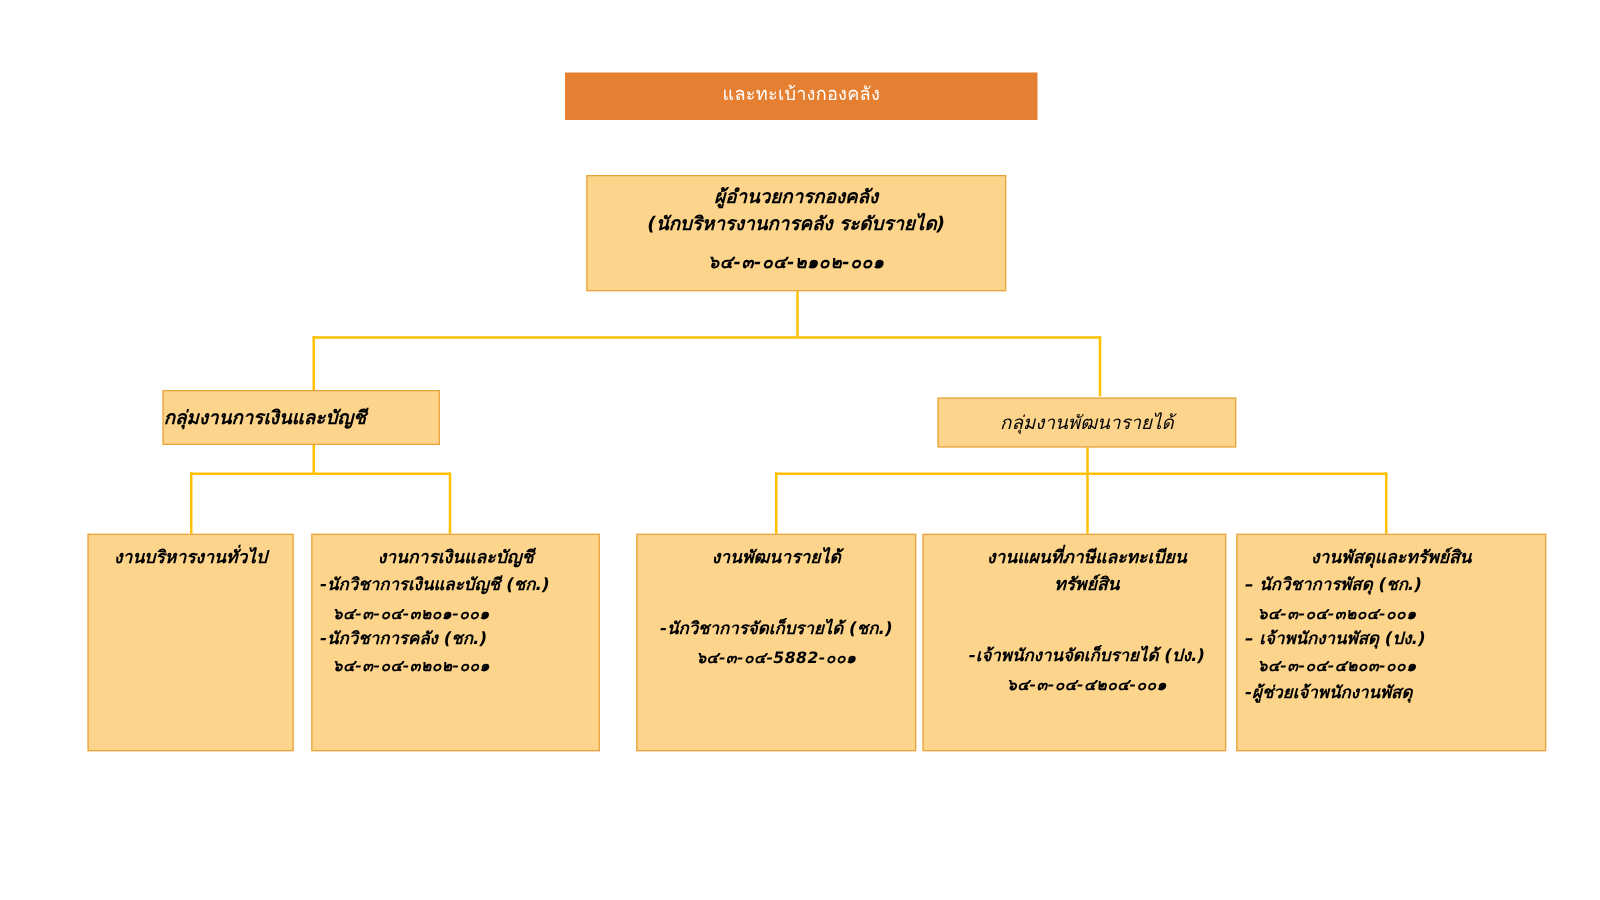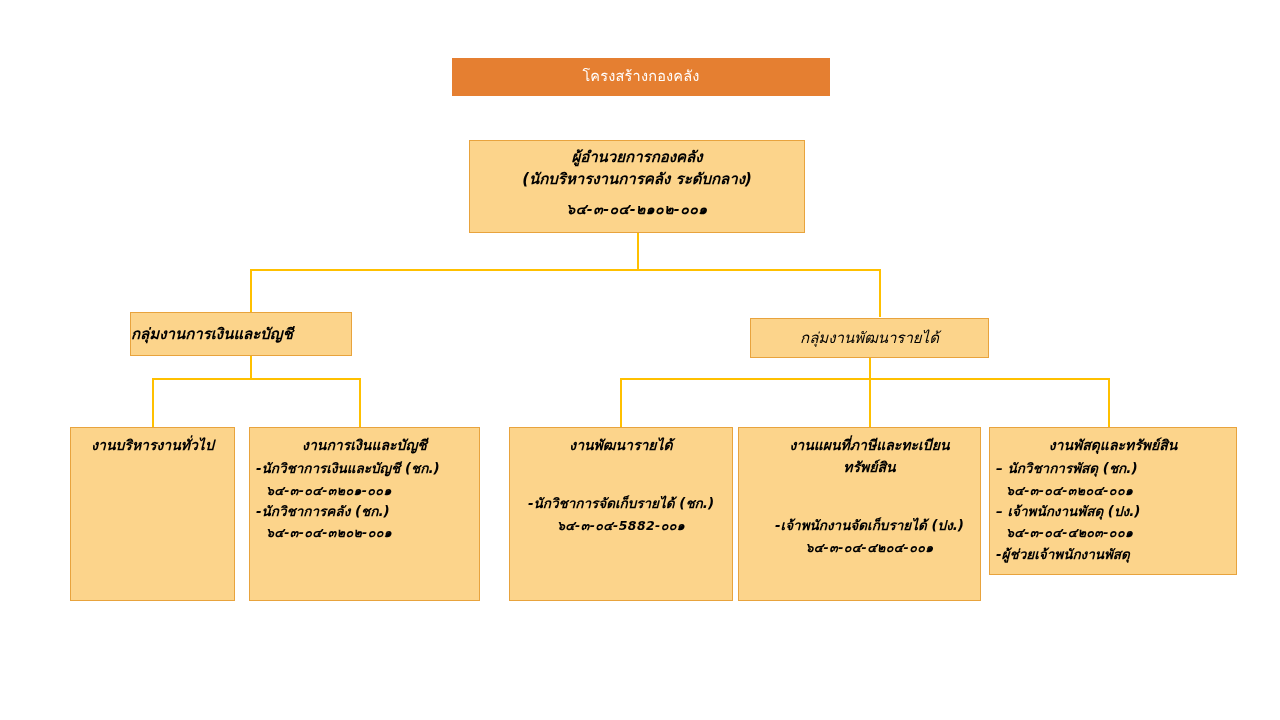--- a/index.html
+++ b/index.html
@@ -128,21 +128,21 @@
   }
   .conn.v { width: 1.6px; }
   .conn.h { height: 1.6px; }
 </style>
 </head>
 <body>
 
 <div id="canvas">
 
   <div class="title-banner">
-    <span class="title-text">โครงสร้างกองคลัง</span>
+    <span class="title-text">และทะเบ้างกองคลัง</span>
   </div>
 
   <div class="conn v" style="left:637px; top:232px; height:38px;"></div>
 
   <div class="conn h" style="left:250px; top:269px; width:630px;"></div>
 
   <div class="conn v" style="left:250px; top:269px; height:44px;"></div>
 
   <div class="conn v" style="left:879px; top:269px; height:48px;"></div>
 
@@ -153,21 +153,21 @@
 
   <div class="conn v" style="left:869px; top:357px; height:22px;"></div>
   <div class="conn h" style="left:620px; top:378px; width:489px;"></div>
   <div class="conn v" style="left:620px; top:378px; height:49px;"></div>
   <div class="conn v" style="left:869px; top:378px; height:49px;"></div>
   <div class="conn v" style="left:1108px; top:378px; height:49px;"></div>
 
   <div class="node director" style="left:469px; top:140px; width:336px; height:93px;">
     <div class="node-inner">
       <div class="t1">ผู้อำนวยการกองคลัง</div>
-      <div class="t2">(นักบริหารงานการคลัง ระดับกลาง)</div>
+      <div class="t2">(นักบริหารงานการคลัง ระดับรายได)</div>
       <div class="code">๖๔-๓-๐๔-๒๑๐๒-๐๐๑</div>
     </div>
   </div>
 
   <div class="node" style="left:130px; top:312px; width:222px; height:44px; display:flex; align-items:center; ">
     <span class="group-label">กลุ่มงานการเงินและบัญชี</span>
   </div>
 
   <div class="node" style="left:750px; top:318px; width:239px; height:40px; display:flex; align-items:center; justify-content:center;">
     <span class="group-label thin">กลุ่มงานพัฒนารายได้</span>
@@ -198,21 +198,21 @@
   </div>
 
   <div class="node" style="left:738px; top:427px; width:243px; height:174px;padding-left:20px;">
     <div class="node-inner">
       <span class="leaf-title">งานแผนที่ภาษีและทะเบียนทรัพย์สิน</span>
       <span class="leaf-item center">-เจ้าพนักงานจัดเก็บรายได้ (ปง.)</span>
       <span class="leaf-code center">๖๔-๓-๐๔-๔๒๐๔-๐๐๑</span>
     </div>
   </div>
 
-  <div class="node" style="left:989px; top:427px; width:248px; height:148px;">
+  <div class="node" style="left:989px; top:427px; width:248px; height:174px;">
     <div class="node-inner">
       <span class="leaf-title">งานพัสดุและทรัพย์สิน</span>
       <span class="leaf-item">– นักวิชาการพัสดุ (ชก.)</span>
       <span class="leaf-code indent">๖๔-๓-๐๔-๓๒๐๔-๐๐๑</span>
       <span class="leaf-item">– เจ้าพนักงานพัสดุ (ปง.)</span>
       <span class="leaf-code indent">๖๔-๓-๐๔-๔๒๐๓-๐๐๑</span>
       <span class="leaf-item">-ผู้ช่วยเจ้าพนักงานพัสดุ</span>
     </div>
   </div>
 

